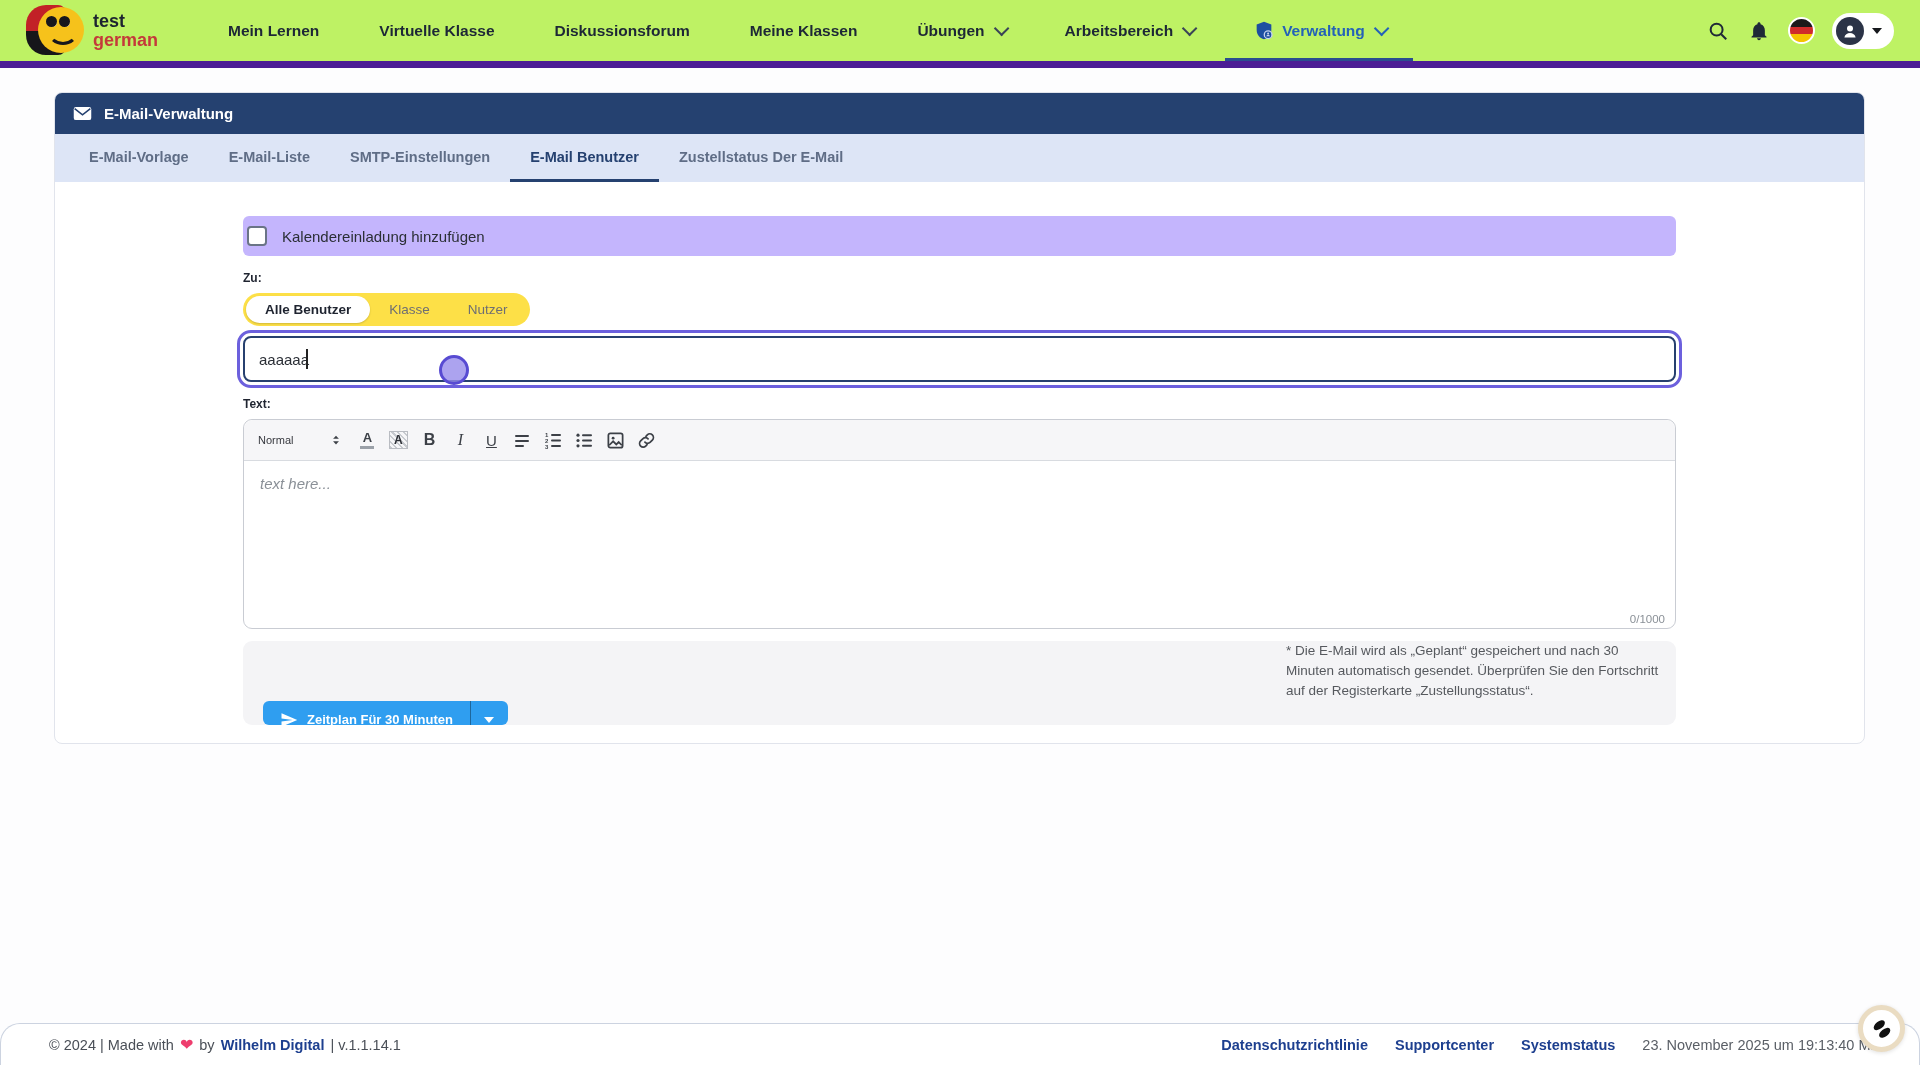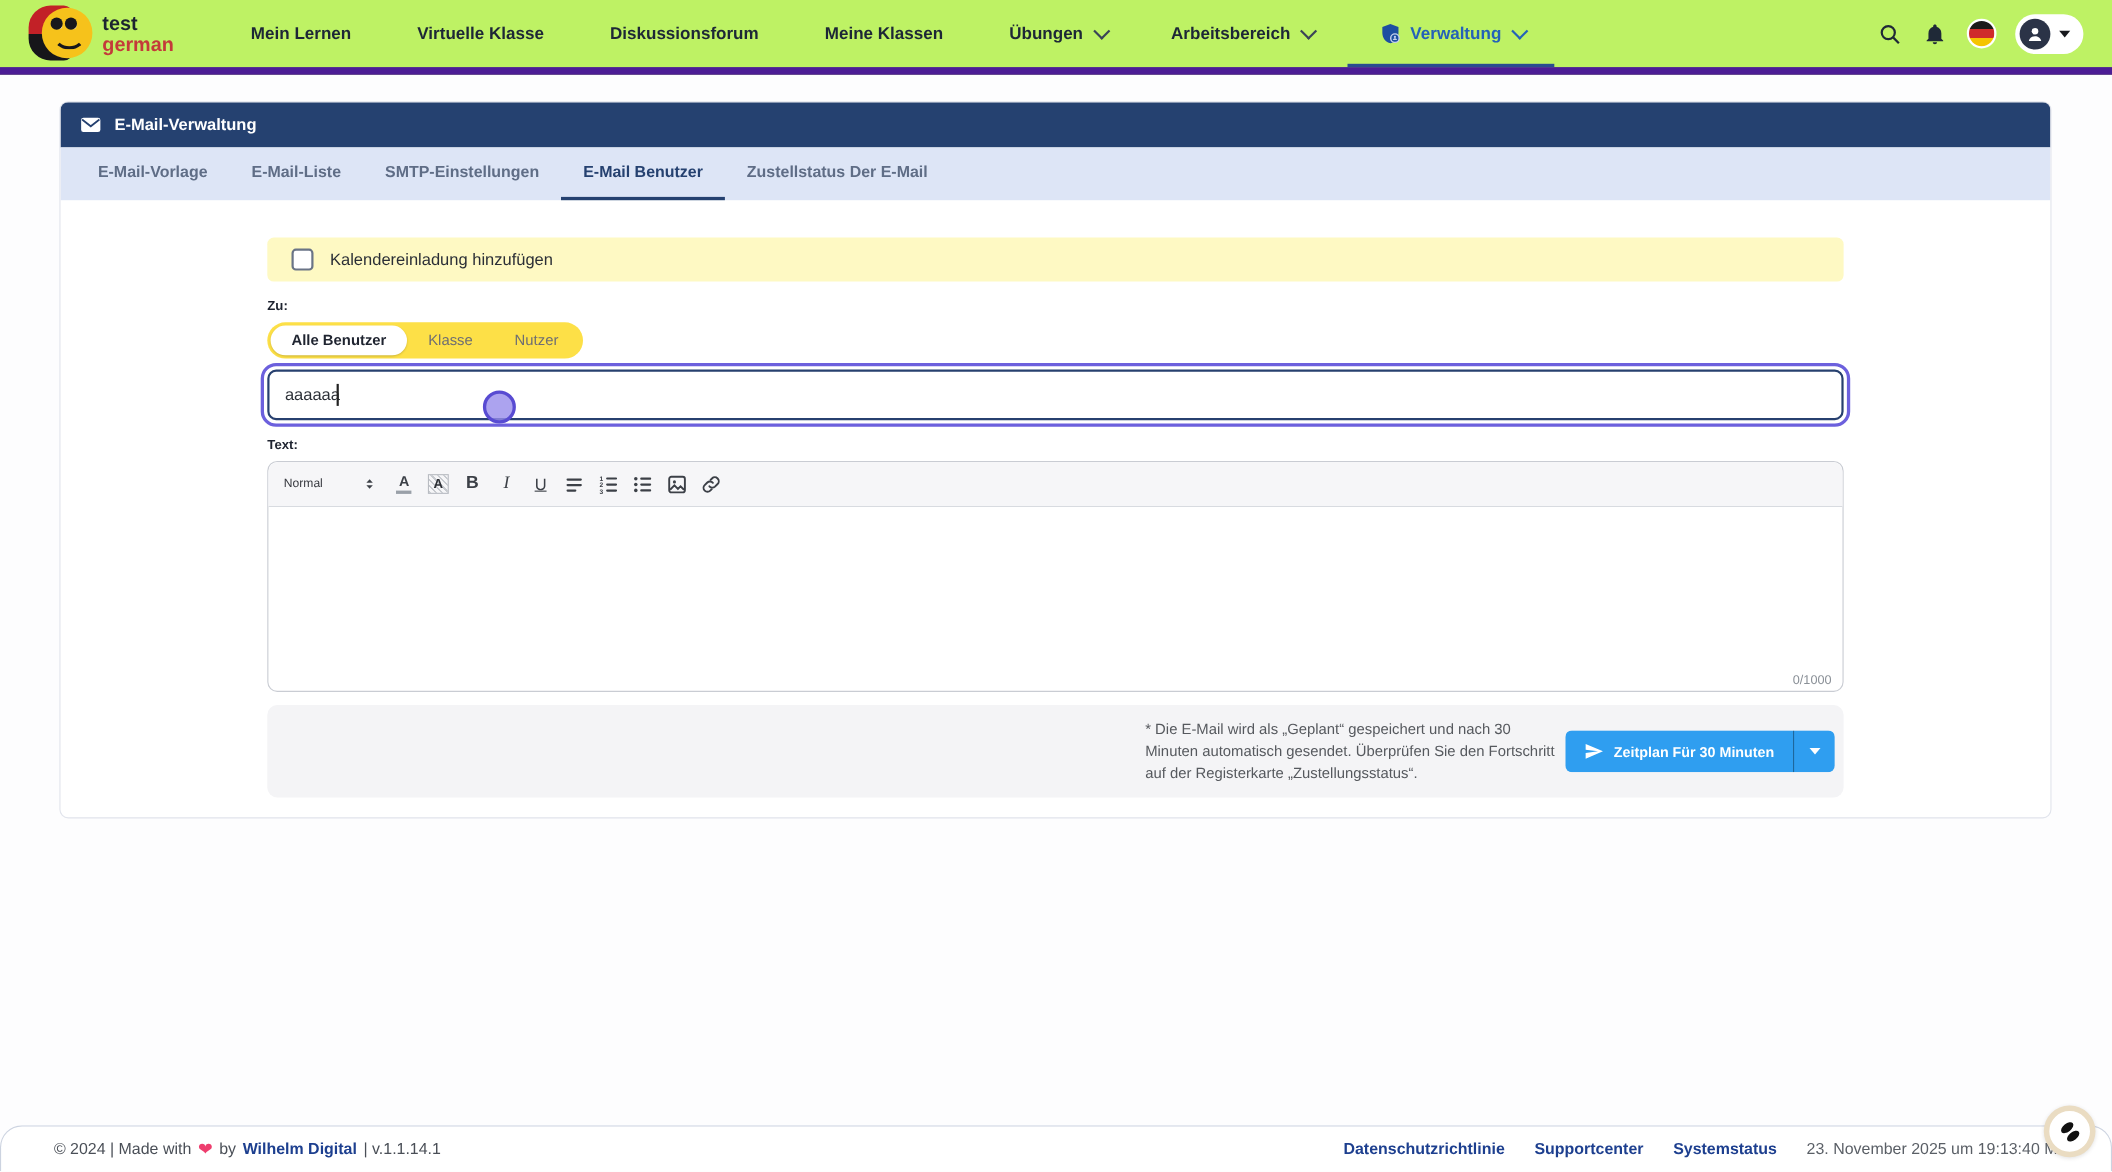--- a/index.html
+++ b/index.html
@@ -80,22 +80,22 @@
   .tabbar { background:#dde5f6; display:flex; padding:0 14px; height:48px; }
   .tab {
     display:flex; align-items:center; padding:0 20px; font-size:14.5px; font-weight:600;
     color:#5f6d86; cursor:pointer; border-bottom:3px solid transparent;
   }
   .tab.active { color:#254170; border-bottom-color:#254170; }
 
   
   .form-content { margin:0 188px; padding:34px 0 18px; }
   .cal-row {
-    height:40px; background:#fef9c3; border-radius:6px; display:flex; align-items:center;
-    gap:15px; padding:0 22px;
+    height:40px; background:#c4b5fd; border-radius:6px; display:flex; align-items:center;
+    gap:15px; padding:0 4px;
   }
   .checkbox {
     width:20px; height:20px; background:#fff; border:2px solid #6a7486; border-radius:4px; cursor:pointer;
   }
   .cal-label { font-size:15px; color:#2b2f36; }
 
   .field-label { margin-top:15px; font-size:12px; font-weight:bold; color:#1f2430; }
 
   .segment {
     margin-top:8px; display:inline-flex; background:#fde047; border-radius:999px; padding:3px;
@@ -136,21 +136,21 @@
     background:repeating-linear-gradient(45deg,#c7cacf 0 1.5px, transparent 1.5px 4px);
     display:flex; align-items:center; justify-content:center;
     font-size:12px; font-weight:bold; color:#2c2f35;
   }
   .editor-body { position:relative; height:167px; padding:14px 16px; border-radius:0 0 9px 9px; }
   .placeholder { font-style:italic; color:#8a9097; font-size:15px; }
   .char-counter { position:absolute; right:10px; bottom:3px; font-size:11.5px; color:#8a9097; }
 
   .action-row {
     margin-top:12px; background:#f4f4f6; border-radius:9px; height:84px;
-    display:flex; align-items:center; padding:0 8px 0 20px;
+    display:flex; align-items:flex-start; padding:0 8px 0 20px;flex-direction:column;
   }
   .schedule-note { margin-left:auto; width:382px; font-size:13.5px; color:#56595e; line-height:1.48; }
   .schedule-group { display:flex; border-radius:6px; overflow:hidden; }
   .schedule-btn {
     display:flex; align-items:center; gap:9px; background:#2f9ef0; color:#fff;
     font-size:13px; font-weight:bold; padding:0 17px; height:38px; border:none; cursor:pointer;
     font-family:inherit;
   }
   .schedule-caret {
     width:38px; height:38px; background:#2f9ef0; border-left:1px solid rgba(0,0,0,.35);
@@ -350,20 +350,21 @@
           </svg>
         </span>
         <span class="tb-btn">
           <svg width="19" height="19" viewBox="0 0 24 24" fill="none" stroke="#3c4047" stroke-width="2.2" stroke-linecap="round">
             <path d="M10 14a4.5 4.5 0 0 0 6.4.4l3-3a4.5 4.5 0 0 0-6.4-6.4l-1.7 1.7"></path>
             <path d="M14 10a4.5 4.5 0 0 0-6.4-.4l-3 3a4.5 4.5 0 0 0 6.4 6.4l1.7-1.7"></path>
           </svg>
         </span>
       </div>
       <div class="editor-body">
+        <div class="placeholder">text here...</div>
         <div class="char-counter">0/1000</div>
       </div>
     </div>
 
     <div class="action-row">
       <div class="schedule-note">* Die E-Mail wird als „Geplant“ gespeichert und nach 30 Minuten automatisch gesendet. Überprüfen Sie den Fortschritt auf der Registerkarte „Zustellungsstatus“.</div>
       <div class="schedule-group">
         <button class="schedule-btn">
           <svg width="18" height="18" viewBox="0 0 24 24" fill="#fff">
             <path d="M2 21l21-9L2 3v7l15 2-15 2z"></path>

